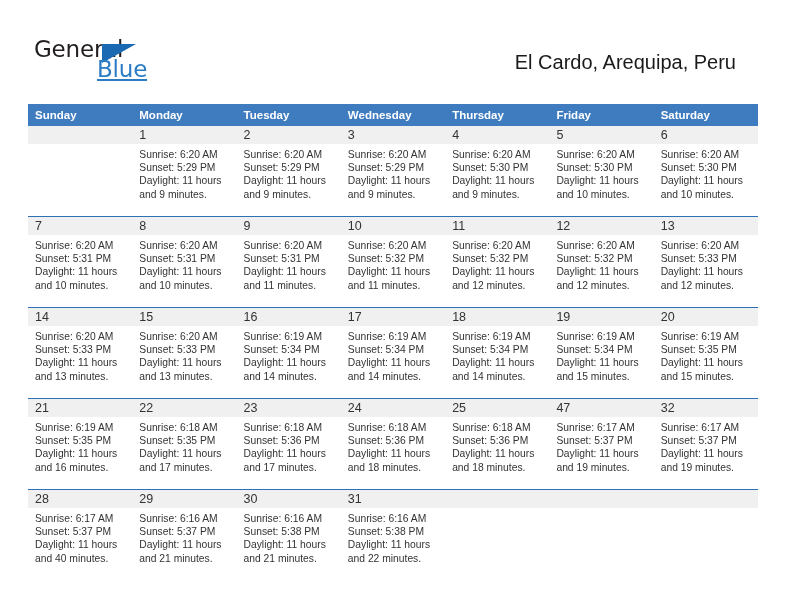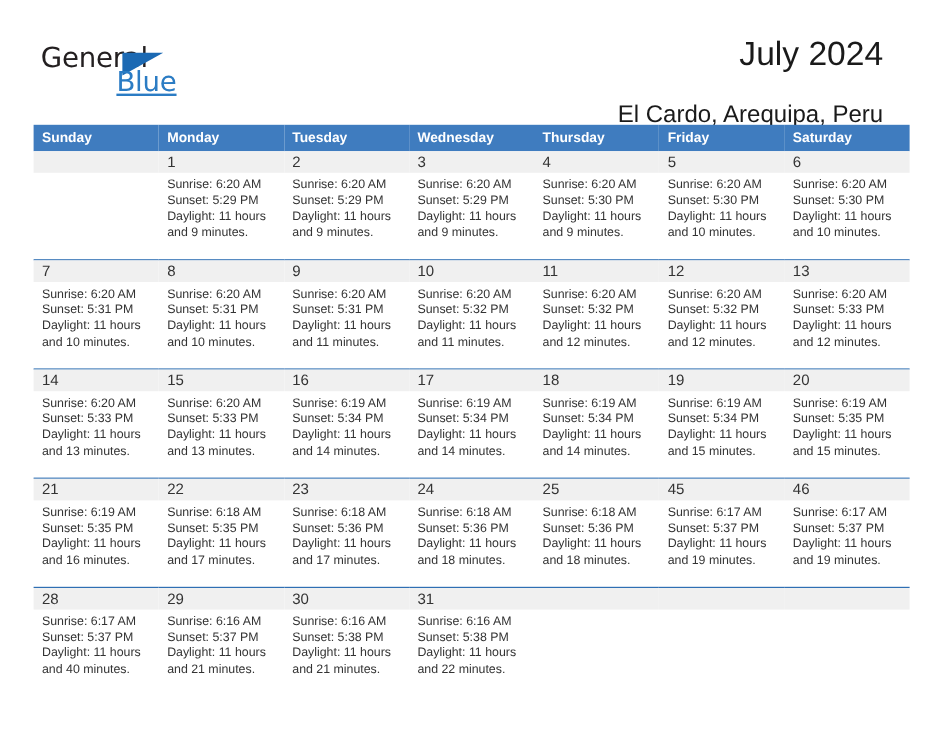--- a/index.html
+++ b/index.html
@@ -157,21 +157,20 @@
 
   <div class="header">
 
     <div class="logo">
       <span class="logo-general">General</span>
       <span class="logo-triangle"></span>
       <span class="logo-blue">Blue</span>
     </div>
 
     <div class="title-block">
-      <div class="cal-title">July 2024</div>
       <div class="cal-subtitle">El Cardo, Arequipa, Peru</div>
     </div>
 
   </div>
 
   <table class="calendar">
     <colgroup>
       <col>
         <col>
         <col>
@@ -475,32 +474,32 @@
               <div class="cell-body">
                 <div>Sunrise: 6:18 AM</div>
                 <div>Sunset: 5:36 PM</div>
                 <div>Daylight: 11 hours</div>
                 <div>and 18 minutes.</div>
               </div>
             </div>
           </td>
           <td>
             <div class="cell">
-              <div class="cell-daynum">45</div>
+              <div class="cell-daynum">47</div>
               <div class="cell-body">
                 <div>Sunrise: 6:17 AM</div>
                 <div>Sunset: 5:37 PM</div>
                 <div>Daylight: 11 hours</div>
                 <div>and 19 minutes.</div>
               </div>
             </div>
           </td>
           <td>
             <div class="cell">
-              <div class="cell-daynum">46</div>
+              <div class="cell-daynum">32</div>
               <div class="cell-body">
                 <div>Sunrise: 6:17 AM</div>
                 <div>Sunset: 5:37 PM</div>
                 <div>Daylight: 11 hours</div>
                 <div>and 19 minutes.</div>
               </div>
             </div>
           </td>
         </tr>
         <tr class="week-row">

